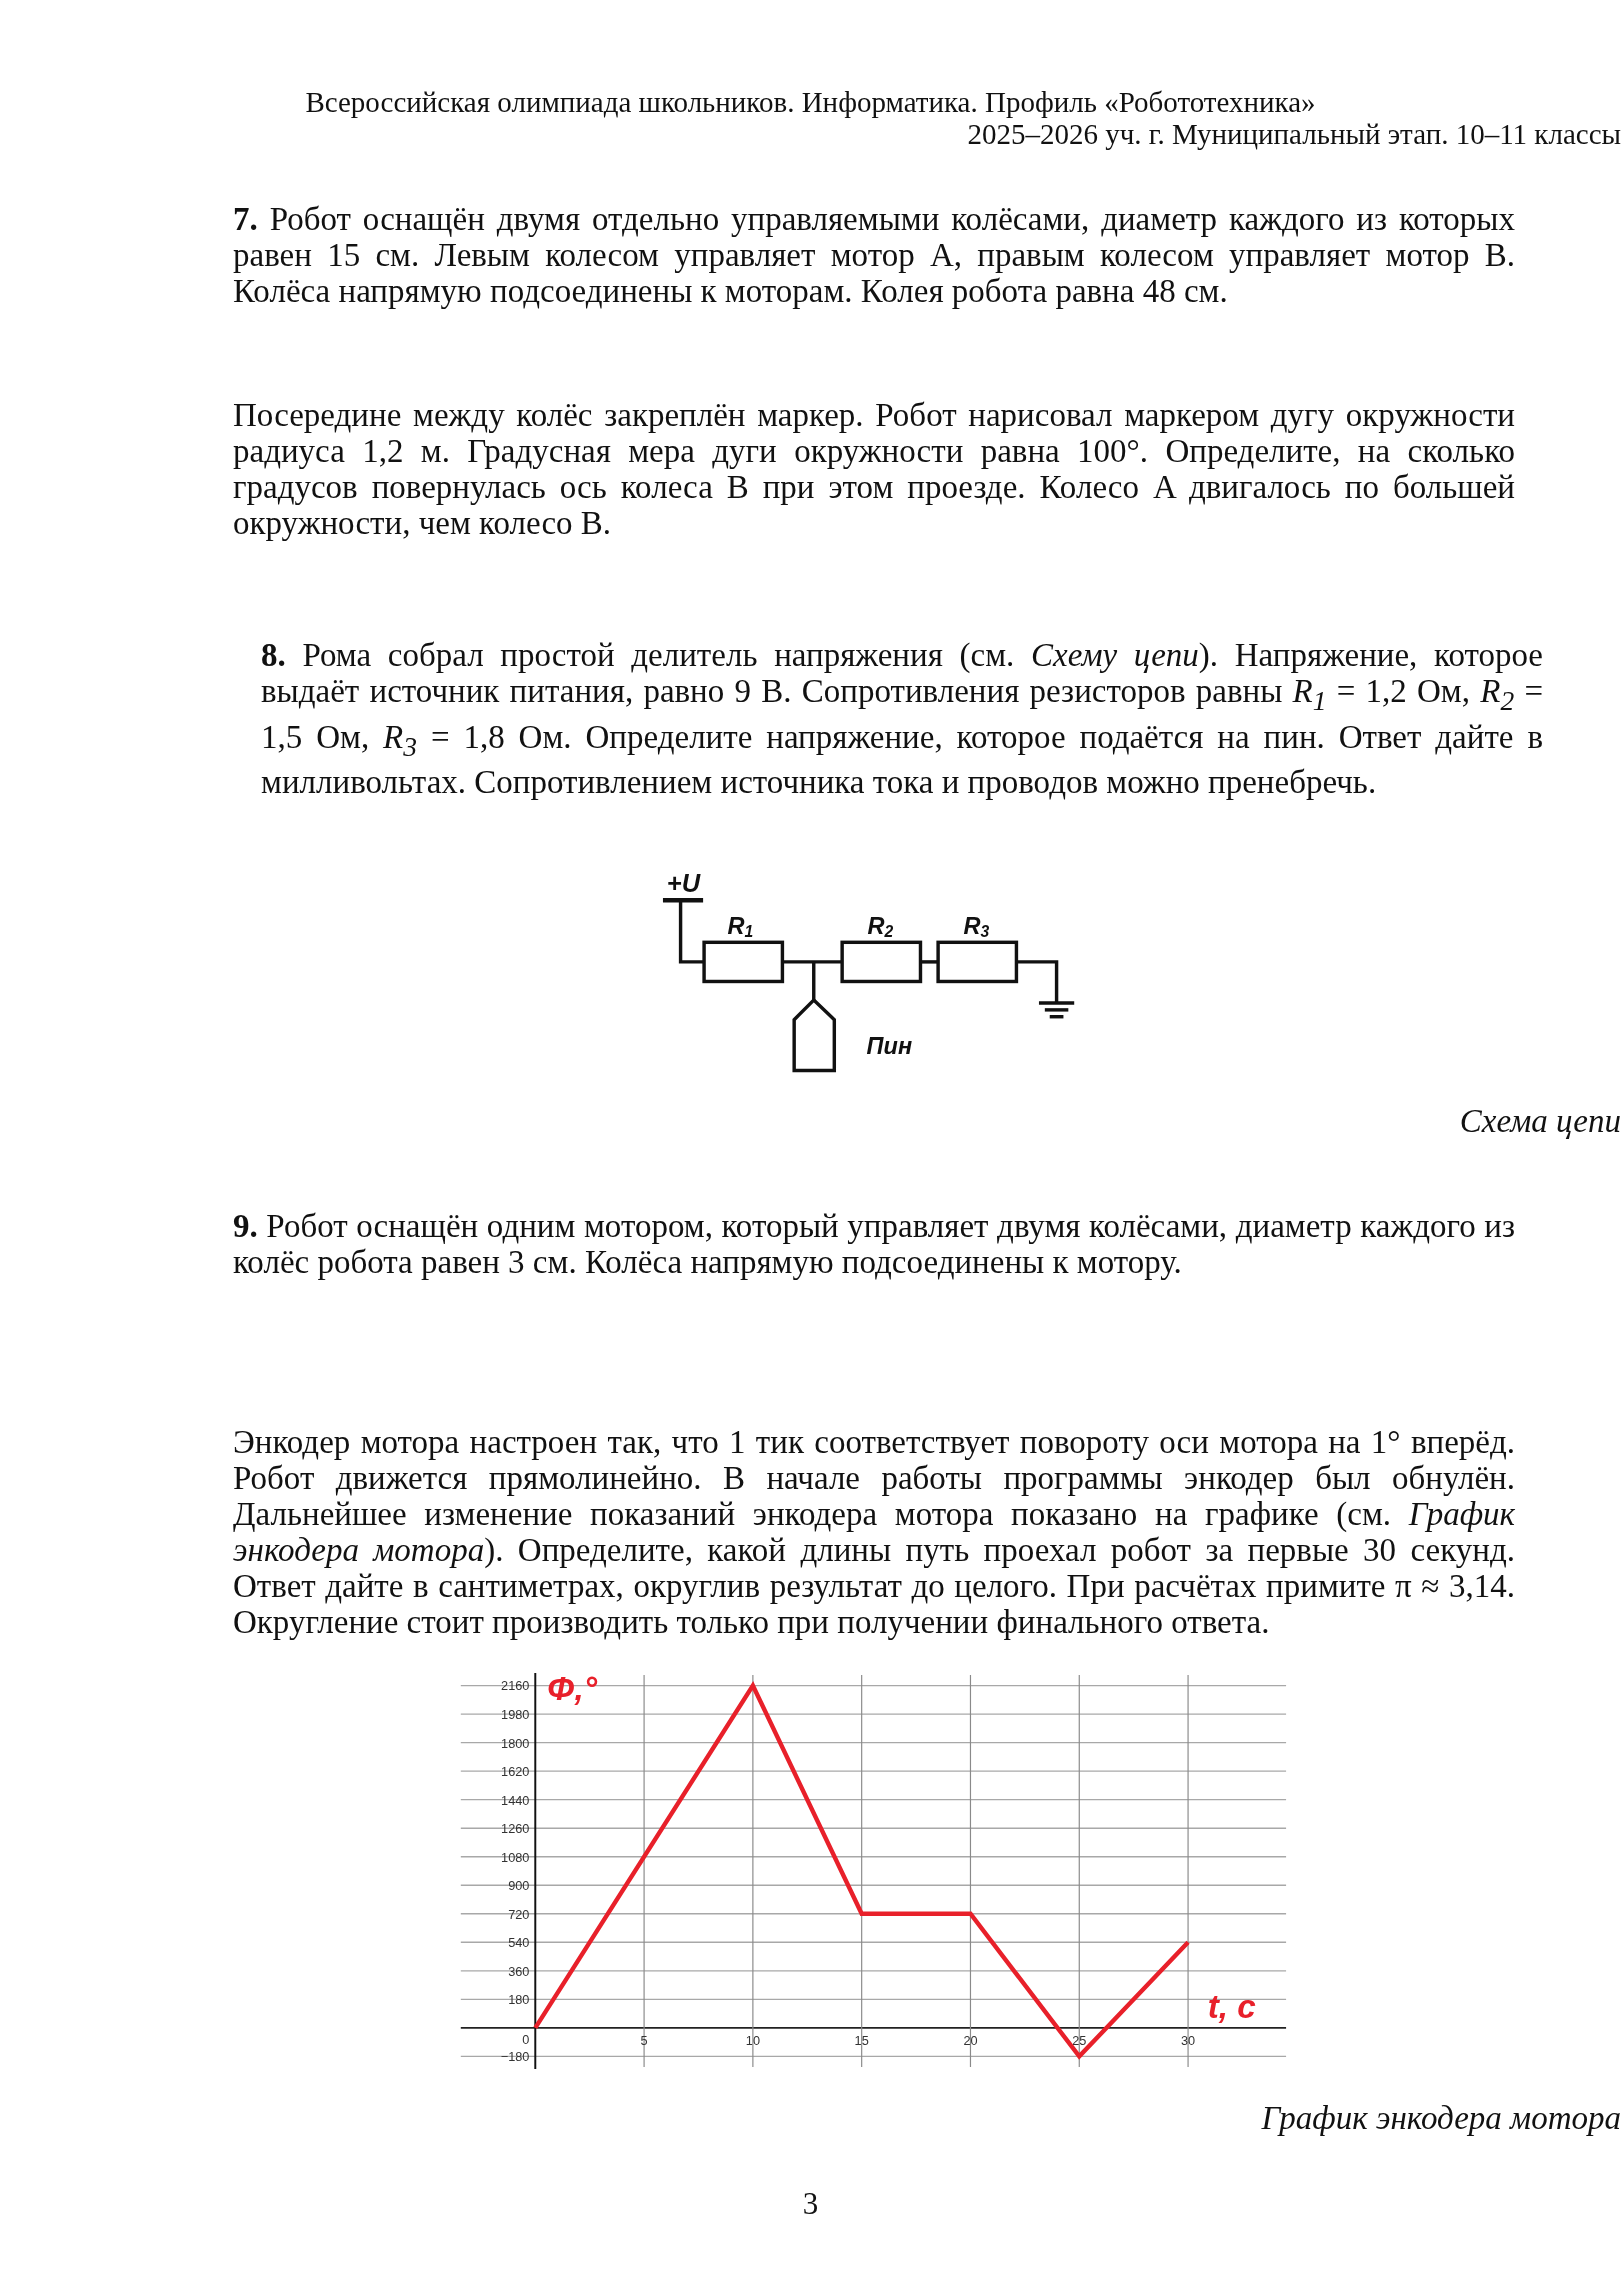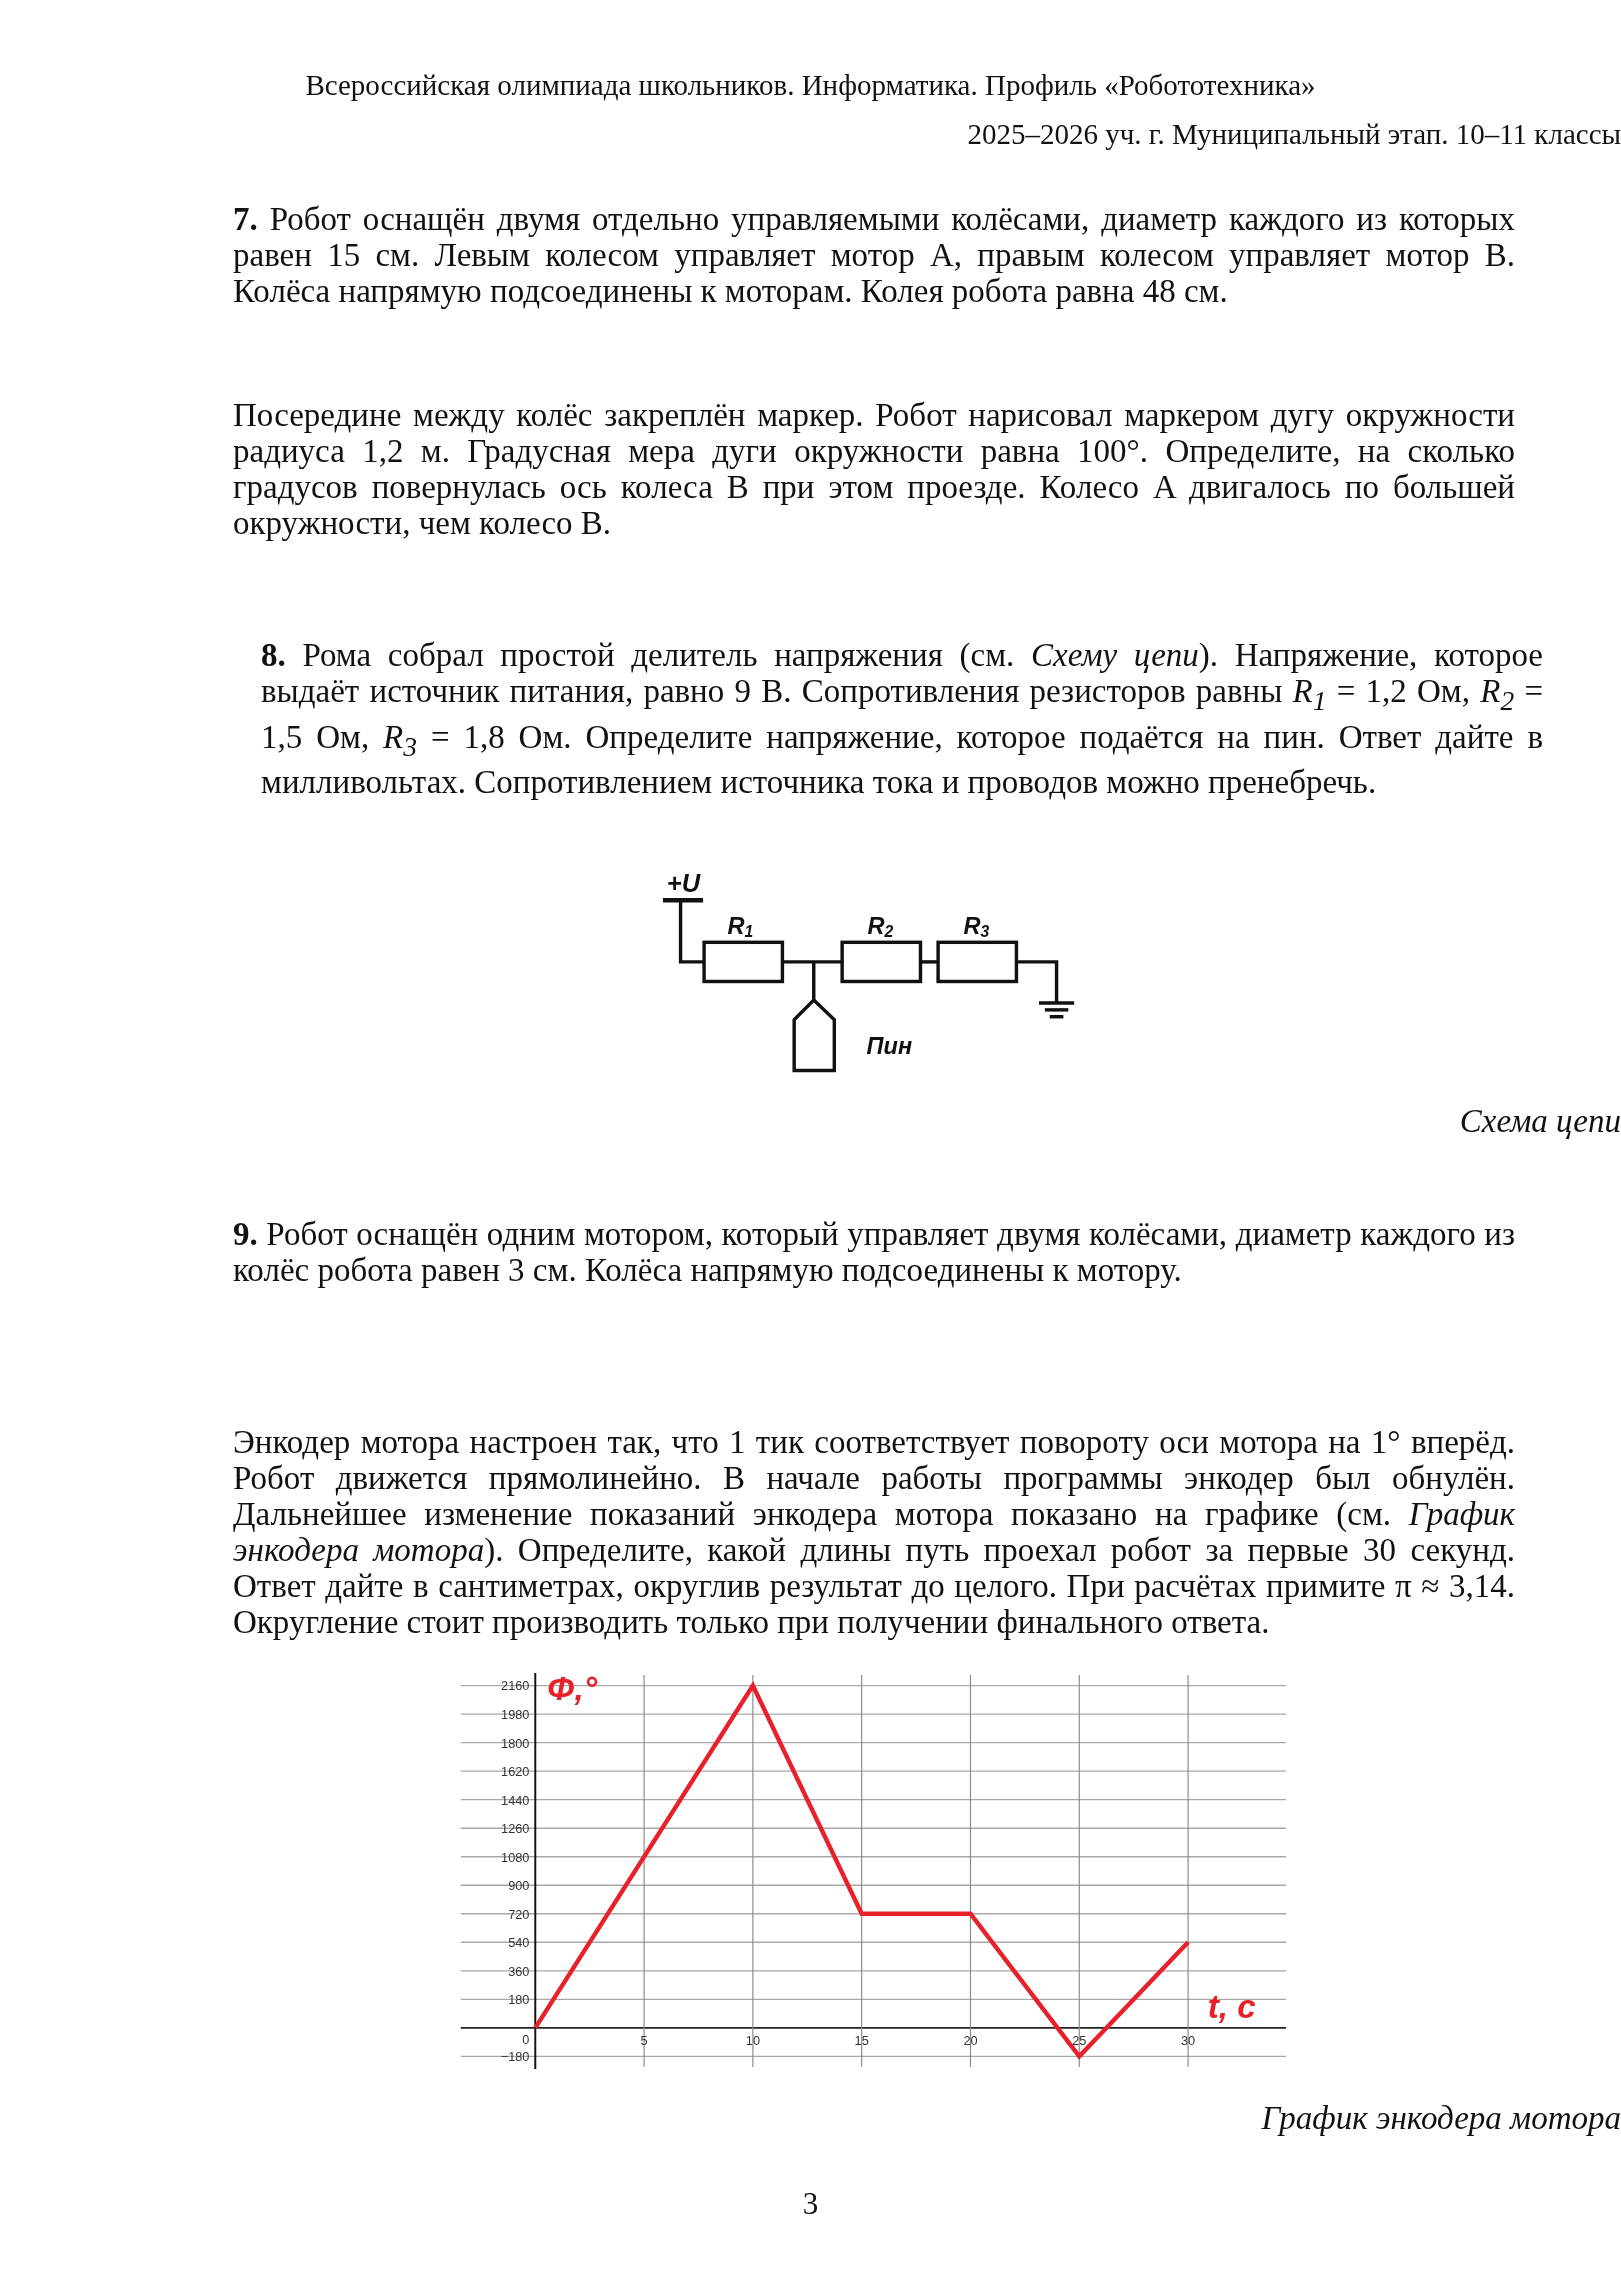--- a/index.html
+++ b/index.html
@@ -8,21 +8,21 @@
   .para{position:absolute;left:233px;width:1282px;font-size:33px;line-height:36px;text-align:justify;font-family:Liberation Serif, serif;}
   .para b{font-weight:bold;}
   .caption{position:absolute;left:0;width:1621px;text-align:right;font-style:italic;font-size:33px;}
   .pageno{position:absolute;left:0;width:1621px;text-align:center;font-size:31px;}
   svg text{font-family:"Liberation Sans","DejaVu Sans",sans-serif;}
   .ital{font-style:italic;}
 </style>
 </head>
 <body>
 
-<div class="hdr" style="top:67px;">Всероссийская олимпиада школьников. Информатика. Профиль «Робототехника»</div>
+<div class="hdr" style="top:84px;">Всероссийская олимпиада школьников. Информатика. Профиль «Робототехника»</div>
 <div class="hdr" style="top:116px;text-align:right;">2025–2026 уч. г. Муниципальный этап. 10–11 классы</div>
 
 <div class="para" style="top:201px;">
   <b>7.</b>
   <span>Робот оснащён двумя отдельно управляемыми колёсами, диаметр каждого из которых равен 15 см. Левым колесом управляет мотор A, правым колесом управляет мотор B. Колёса напрямую подсоединены к моторам. Колея робота равна 48 см.</span>
 </div>
 <div class="para" style="top:397px;">Посередине между колёс закреплён маркер. Робот нарисовал маркером дугу окружности радиуса 1,2 м. Градусная мера дуги окружности равна 100°. Определите, на сколько градусов повернулась ось колеса B при этом проезде. Колесо A двигалось по большей окружности, чем колесо B.</div>
 
 <div class="para" style="top:637px;margin-left:28px;">
   <b>8.</b>
@@ -48,21 +48,21 @@
   <g font-family="Liberation Serif, serif" font-weight="bold" font-style="italic" fill="#111">
     <text x="20" y="30" font-size="26">+U</text>
     <text x="82" y="73" font-size="24"><tspan>R</tspan><tspan font-size="16" dy="3">1</tspan></text>
     <text x="225" y="73" font-size="24"><tspan>R</tspan><tspan font-size="16" dy="3">2</tspan></text>
     <text x="323" y="73" font-size="24"><tspan>R</tspan><tspan font-size="16" dy="3">3</tspan></text>
     <text x="224" y="195" font-size="24">Пин</text>
   </g>
 </svg>
 <div class="caption" style="top:1103px;">Схема цепи</div>
 
-<div class="para" style="top:1208px;margin-top:8px;">
+<div class="para" style="top:1208px;">
   <b>9.</b>
   <span>Робот оснащён одним мотором, который управляет двумя колёсами, диаметр каждого из колёс робота равен 3 см. Колёса напрямую подсоединены к мотору.</span>
 </div>
 <div class="para" style="top:1424px;">
   <span>Энкодер мотора настроен так, что 1 тик соответствует повороту оси мотора на 1° вперёд. Робот движется прямолинейно. В начале работы программы энкодер был обнулён. Дальнейшее изменение показаний энкодера мотора показано на графике (см. </span><span class="ital">График энкодера мотора</span><span>). Определите, какой длины путь проехал робот за первые 30 секунд. Ответ дайте в сантиметрах, округлив результат до целого. При расчётах примите π ≈ 3,14. Округление стоит производить только при получении финального ответа.</span>
 </div>
 
 <svg id="chart" style="position:absolute;left:451px;top:1671px;" width="839" height="404" viewBox="0 0 856 412">
     <line x1="10" y1="393.1" x2="852" y2="393.1" stroke="#a8a8a8" stroke-width="1.4"></line>
     <text x="80" y="398.1" text-anchor="end" font-size="13" fill="#333">−180</text>

